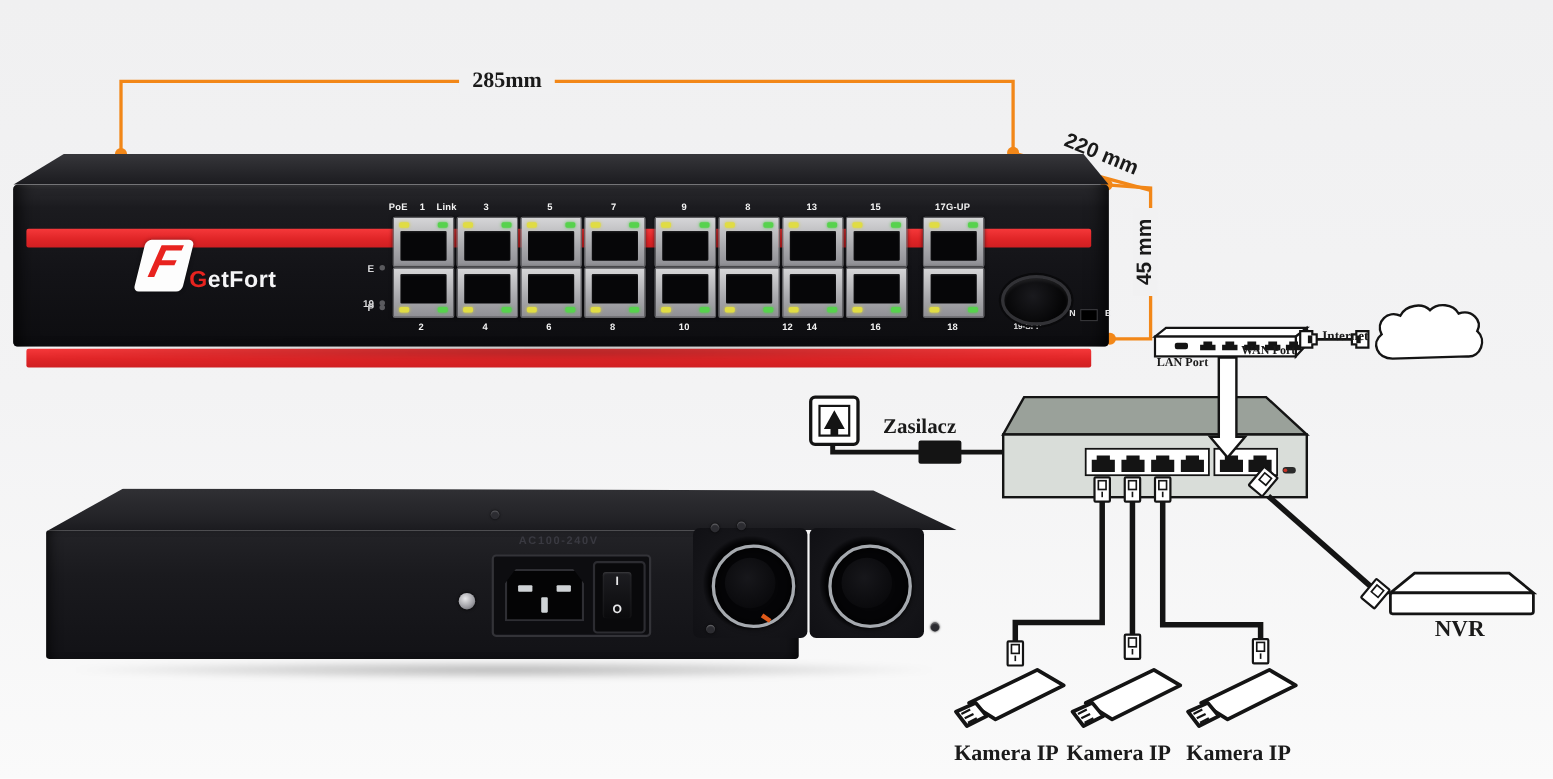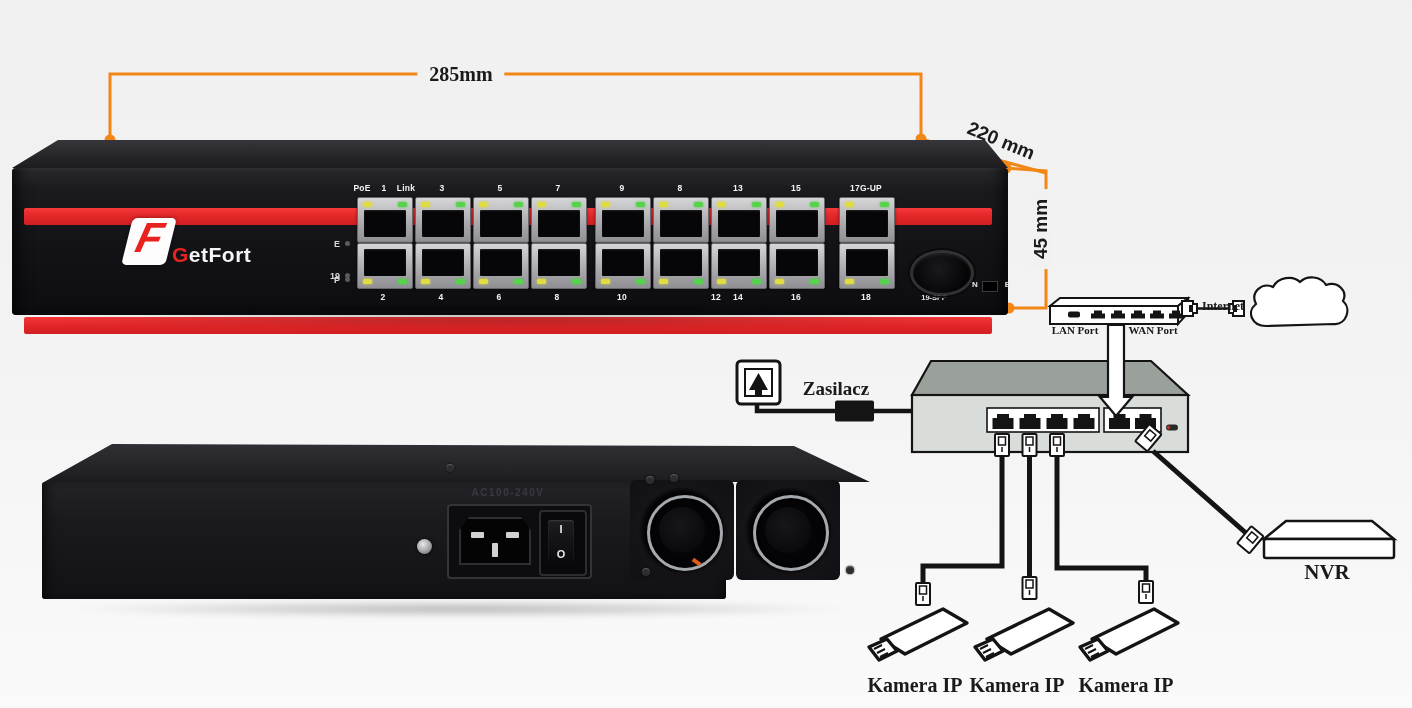--- a/index.html
+++ b/index.html
@@ -385,20 +385,20 @@
       <div class="screw" style="left:804px;top:84px"></div>
       <div class="screw" style="left:404px;top:-18px"></div>
     </div>
   </div>
 
   <div class="lbl ctr" id="dim-w" style="left:461px;top:74px">285mm</div>
   <div class="lbl" id="dim-d" style="left:1001px;top:141px">220 mm</div>
   <div class="lbl" id="dim-h" style="left:1041px;top:229px">45 mm</div>
 
   <div class="lbl ctr small-lbl" style="left:1075px;top:330px">LAN Port</div>
-  <div class="lbl ctr small-lbl" style="left:1153px;top:330px">WAN Port</div>
+  <div class="lbl ctr small-lbl" style="left:1153px;top:319px">WAN Port</div>
   <div class="lbl ctr" style="left:1223px;top:306px;font-size:12px">Internet</div>
   <div class="lbl ctr" style="left:836px;top:389px;font-size:19px">Zasilacz</div>
   <div class="lbl ctr" style="left:1327px;top:572px;font-size:21px">NVR</div>
   <div class="lbl ctr" style="left:915px;top:685px;font-size:20px">Kamera IP</div>
   <div class="lbl ctr" style="left:1017px;top:685px;font-size:20px">Kamera IP</div>
   <div class="lbl ctr" style="left:1126px;top:685px;font-size:20px">Kamera IP</div>
 </div>
 
 </body></html>

